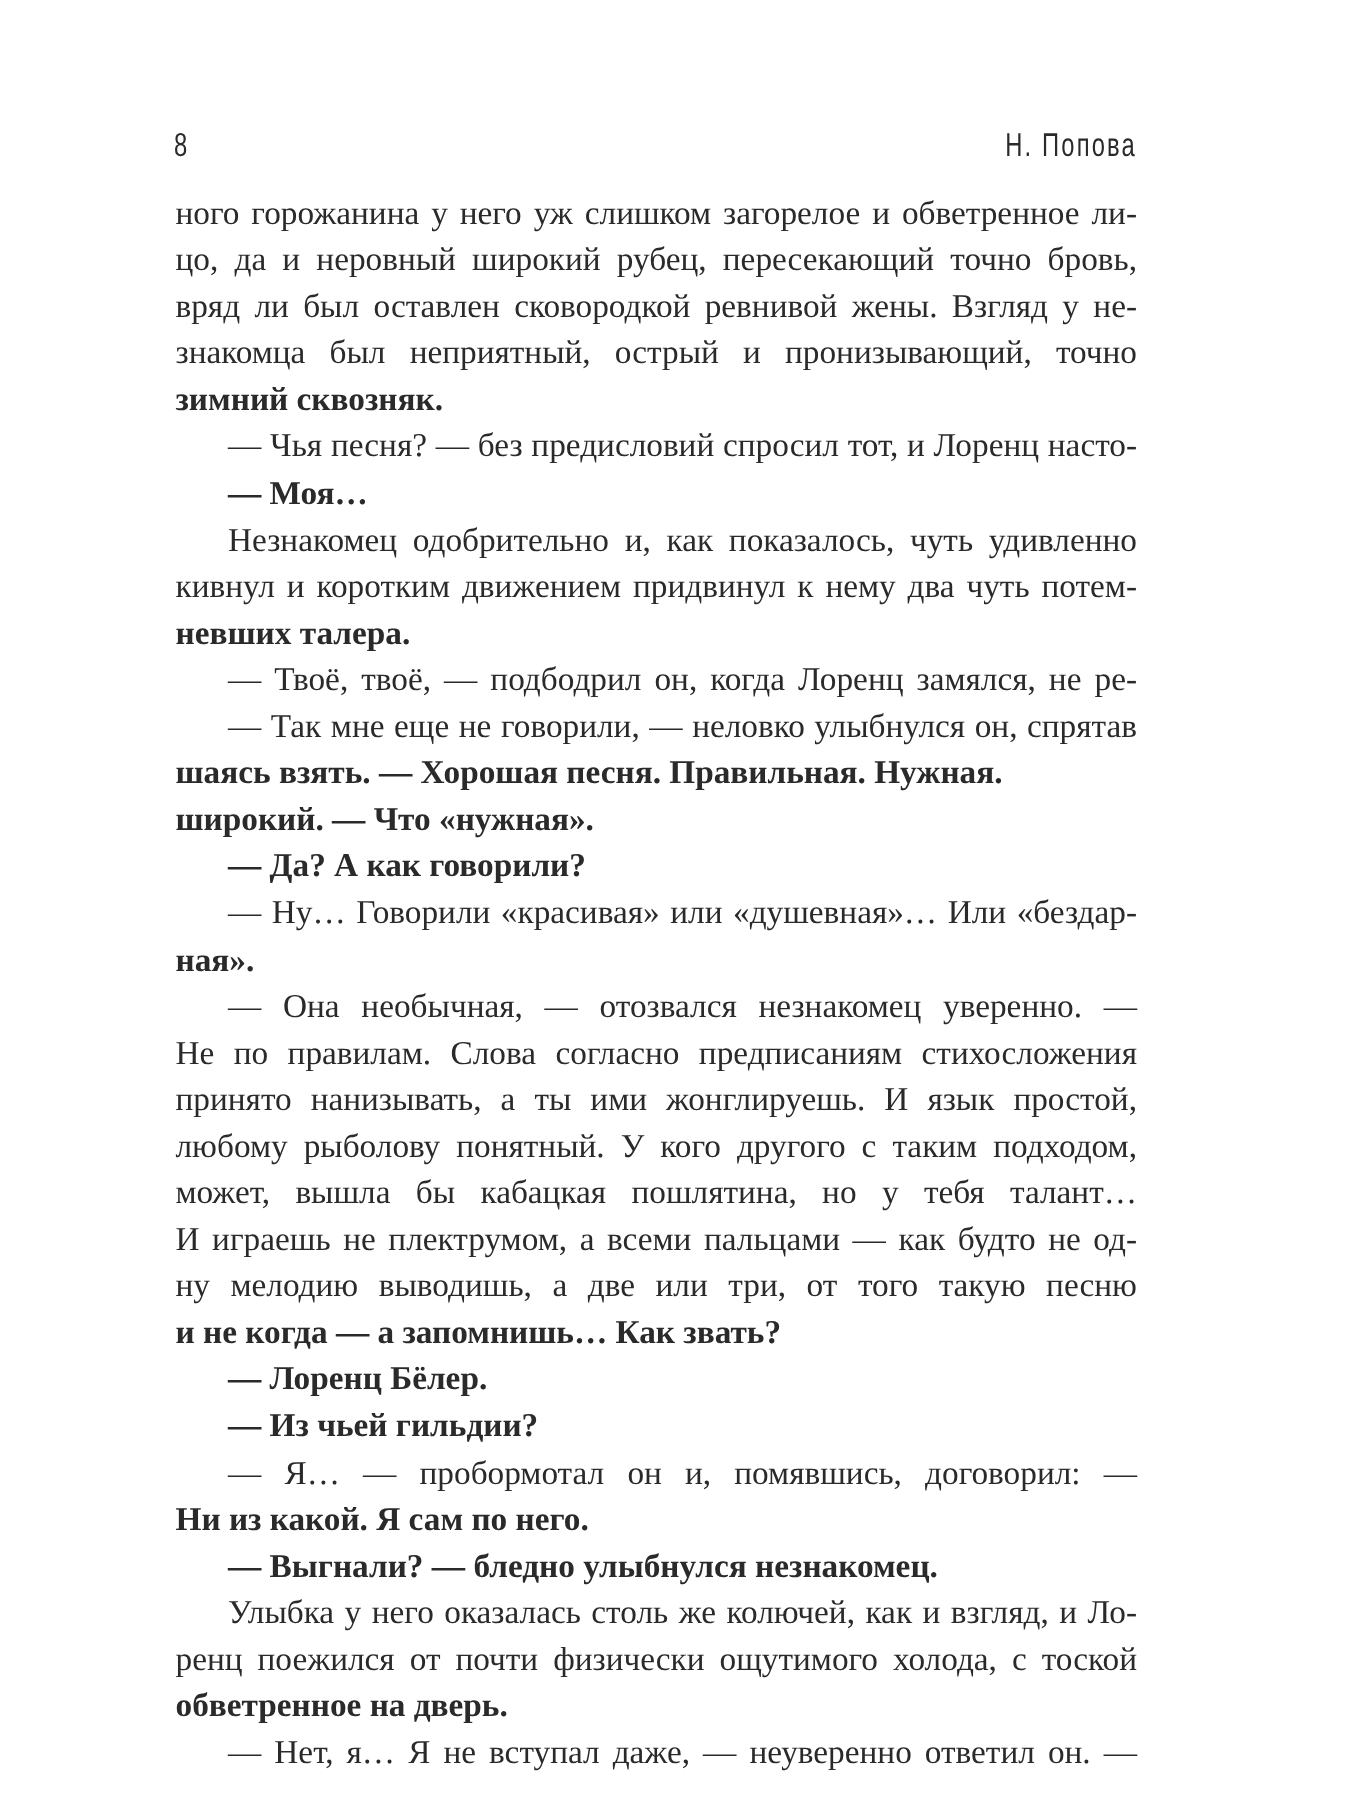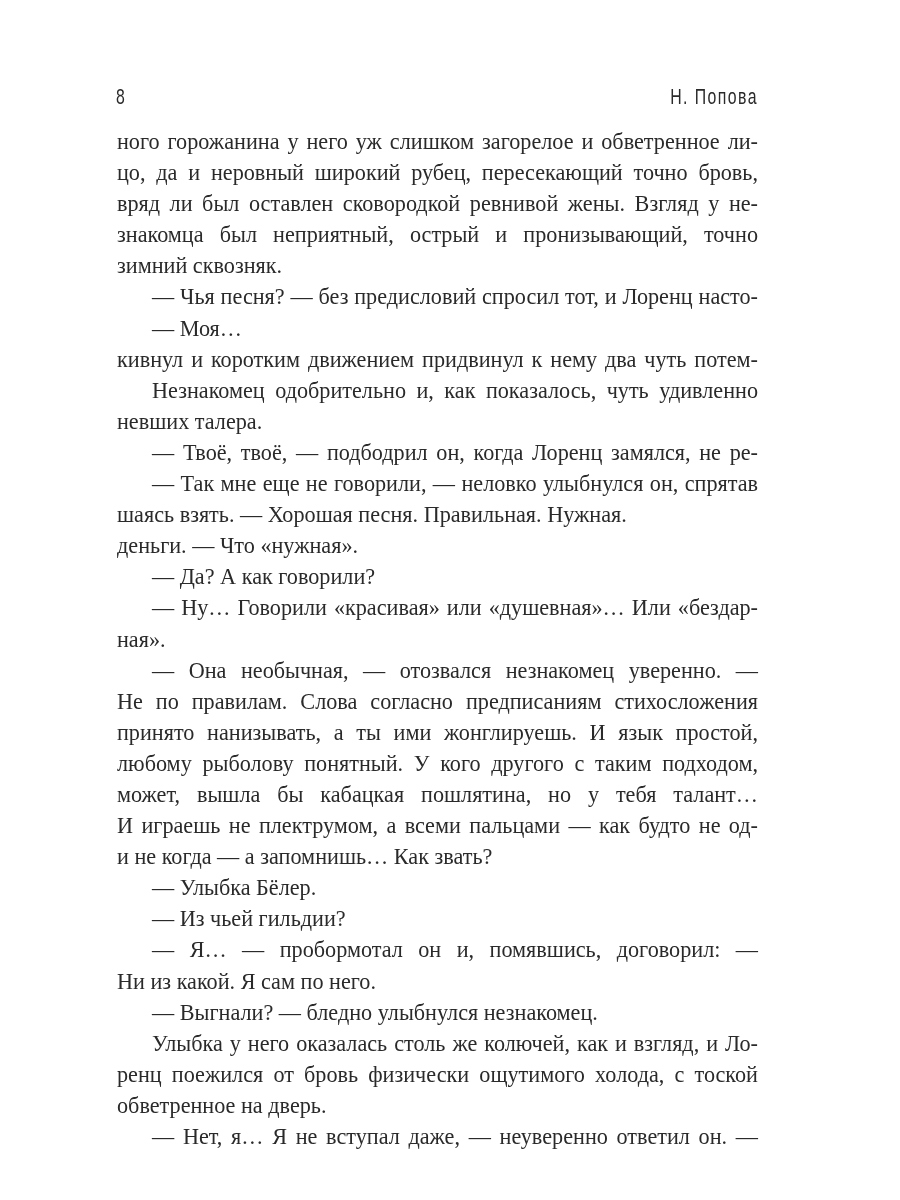--- a/index.html
+++ b/index.html
@@ -67,60 +67,62 @@
     text-align: justify;
     text-align-last: justify;
     white-space: normal;
   }
   .line.indent {
     padding-left: 35px;
   }
   .line.last {
     text-align: right;
     text-align-last: left;
+    font-weight: bold;
   }
 </style>
 </head>
 <body>
 
 <div class="page">
   <div class="running-head">
     <span class="page-number">8</span>
     <span class="author">Н. Попова</span>
   </div>
 
   <div class="text-block" id="text-block">
 
   <span class="line justify">ного горожанина у него уж слишком загорелое и обветренное ли-</span>
       <span class="line justify">цо, да и неровный широкий рубец, пересекающий точно бровь,</span>
       <span class="line justify">вряд ли был оставлен сковородкой ревнивой жены. Взгляд у не-</span>
       <span class="line justify">знакомца был неприятный, острый и пронизывающий, точно</span>
       <span class="line justify last">зимний сквозняк.</span>
       <span class="line justify indent">— Чья песня? — без предисловий спросил тот, и Лоренц насто-</span>
       <span class="line justify indent last">— Моя…</span>
+      <span class="line justify indent">Незнакомец одобрительно и, как показалось, чуть удивленно</span>
       <span class="line justify">кивнул и коротким движением придвинул к нему два чуть потем-</span>
-      <span class="line justify indent">Незнакомец одобрительно и, как показалось, чуть удивленно</span>
       <span class="line justify last">невших талера.</span>
       <span class="line justify indent">— Твоё, твоё, — подбодрил он, когда Лоренц замялся, не ре-</span>
       <span class="line justify indent">— Так мне еще не говорили, — неловко улыбнулся он, спрятав</span>
       <span class="line justify last">шаясь взять. — Хорошая песня. Правильная. Нужная.</span>
-      <span class="line justify last">деньги. — Что «нужная».</span>
+      <span class="line justify last">широкий. — Что «нужная».</span>
       <span class="line justify indent last">— Да? А как говорили?</span>
       <span class="line justify indent">— Ну… Говорили «красивая» или «душевная»… Или «бездар-</span>
       <span class="line justify last">ная».</span>
       <span class="line justify indent">— Она необычная, — отозвался незнакомец уверенно. —</span>
       <span class="line justify">Не по правилам. Слова согласно предписаниям стихосложения</span>
       <span class="line justify">принято нанизывать, а ты ими жонглируешь. И язык простой,</span>
       <span class="line justify">любому рыболову понятный. У кого другого с таким подходом,</span>
       <span class="line justify">может, вышла бы кабацкая пошлятина, но у тебя талант…</span>
       <span class="line justify">И играешь не плектрумом, а всеми пальцами — как будто не од-</span>
+      <span class="line justify">ну мелодию выводишь, а две или три, от того такую песню</span>
       <span class="line justify last">и не когда — а запомнишь… Как звать?</span>
-      <span class="line justify indent last">— Улыбка Бёлер.</span>
+      <span class="line justify indent last">— Лоренц Бёлер.</span>
       <span class="line justify indent last">— Из чьей гильдии?</span>
       <span class="line justify indent">— Я… — пробормотал он и, помявшись, договорил: —</span>
       <span class="line justify last">Ни из какой. Я сам по него.</span>
       <span class="line justify indent last">— Выгнали? — бледно улыбнулся незнакомец.</span>
       <span class="line justify indent">Улыбка у него оказалась столь же колючей, как и взгляд, и Ло-</span>
-      <span class="line justify">ренц поежился от бровь физически ощутимого холода, с тоской</span>
+      <span class="line justify">ренц поежился от почти физически ощутимого холода, с тоской</span>
       <span class="line justify last">обветренное на дверь.</span>
       <span class="line justify indent">— Нет, я… Я не вступал даже, — неуверенно ответил он. —</span>
     </div>
 </div>
 
 </body></html>

